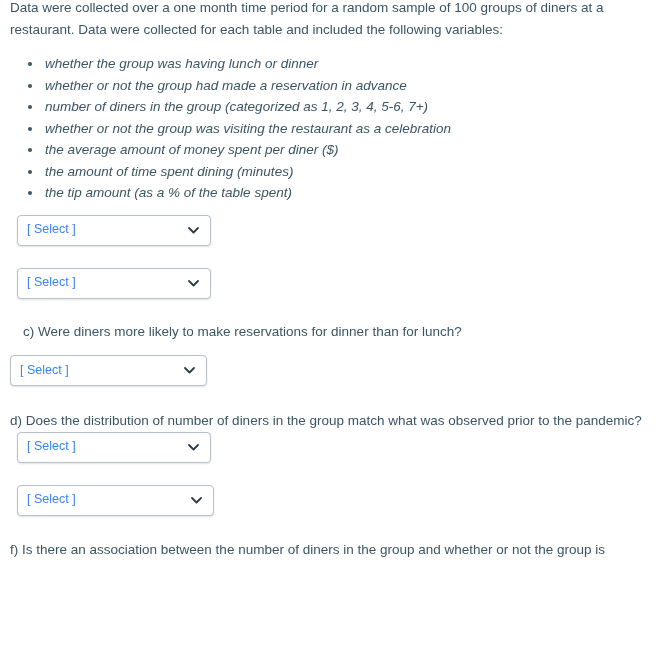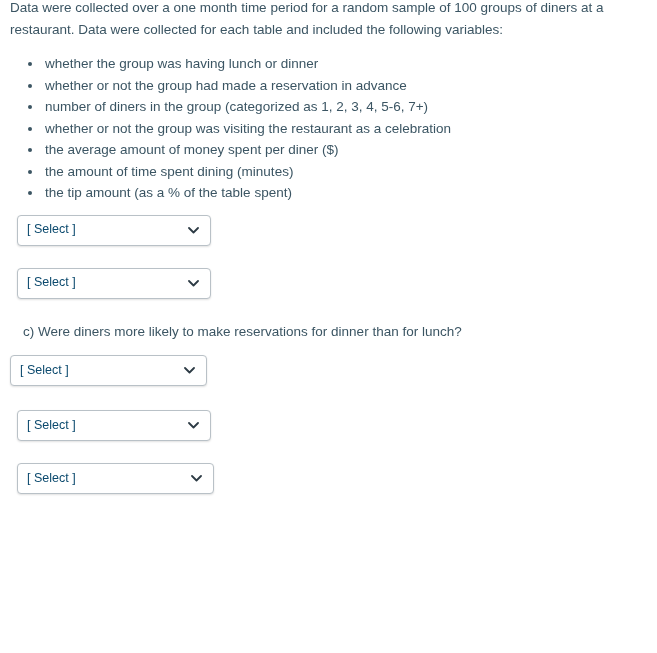--- a/index.html
+++ b/index.html
@@ -24,20 +24,21 @@
     margin: -3px 0 0 0;
   }
   ul.vars {
     margin: 13px 0 0 0;
     padding: 0 0 0 33px;
     list-style: disc;
   }
   ul.vars li {
     margin: 0;
     padding: 0 0 0 2px;
+    font-style: italic;
   }
   .instruction {
     margin: 15px 0 0 0;
     font-weight: bold;
   }
   .question {
     margin: 22px 0 0 0;
   }
   .q-a { margin-top: 11px; }
   .q-d { margin-top: 24px; }
@@ -49,21 +50,21 @@
     justify-content: space-between;
     width: 194px;
     height: 31px;
     padding: 0 11px 0 9px;
     margin-left: 7px;
     border: 1px solid #b9c1c7;
     border-radius: 4px;
     background: #ffffff;
     box-shadow: 0 1px 2px rgba(0,0,0,0.12);
     font-size: 12.5px;
-    color: #0c4a6e;
+    color: #3b82f6;
     vertical-align: middle;
     cursor: pointer;
     white-space: nowrap;
   }
   .ui-select .chev {
     flex: 0 0 auto;
     margin-left: 8px;
     display: block;
   }
   .select-block {
@@ -117,31 +118,36 @@
       <span class="ui-select" role="combobox">
         <span>[ Select ]</span>
         <svg class="chev" width="11" height="7" viewBox="0 0 11 7">
             <path d="M1 1l4.5 4.5L10 1" fill="none" stroke="#2d3b45" stroke-width="1.8" stroke-linecap="round" stroke-linejoin="round"></path>
           </svg>
       </span>
     </div>
   </div>
 
   <p class="question q-d">
+    <span>d) Does the distribution of number of diners in the group match what was observed prior to the pandemic?</span>
     <span class="ui-select" role="combobox">
       <span>[ Select ]</span>
       <svg class="chev" width="11" height="7" viewBox="0 0 11 7">
           <path d="M1 1l4.5 4.5L10 1" fill="none" stroke="#2d3b45" stroke-width="1.8" stroke-linecap="round" stroke-linejoin="round"></path>
         </svg>
     </span>
   </p>
 
   <p class="question q-e">
     <span class="ui-select" role="combobox">
       <span>[ Select ]</span>
       <svg class="chev" width="11" height="7" viewBox="0 0 11 7">
           <path d="M1 1l4.5 4.5L10 1" fill="none" stroke="#2d3b45" stroke-width="1.8" stroke-linecap="round" stroke-linejoin="round"></path>
         </svg>
     </span>
   </p>
 
+  <div class="question q-f">
+    <p style="margin:0">f) Is there an association between the number of diners in the group and whether or not the group is</p>
+
+  </div>
 
 </div>
 
 </body></html>

